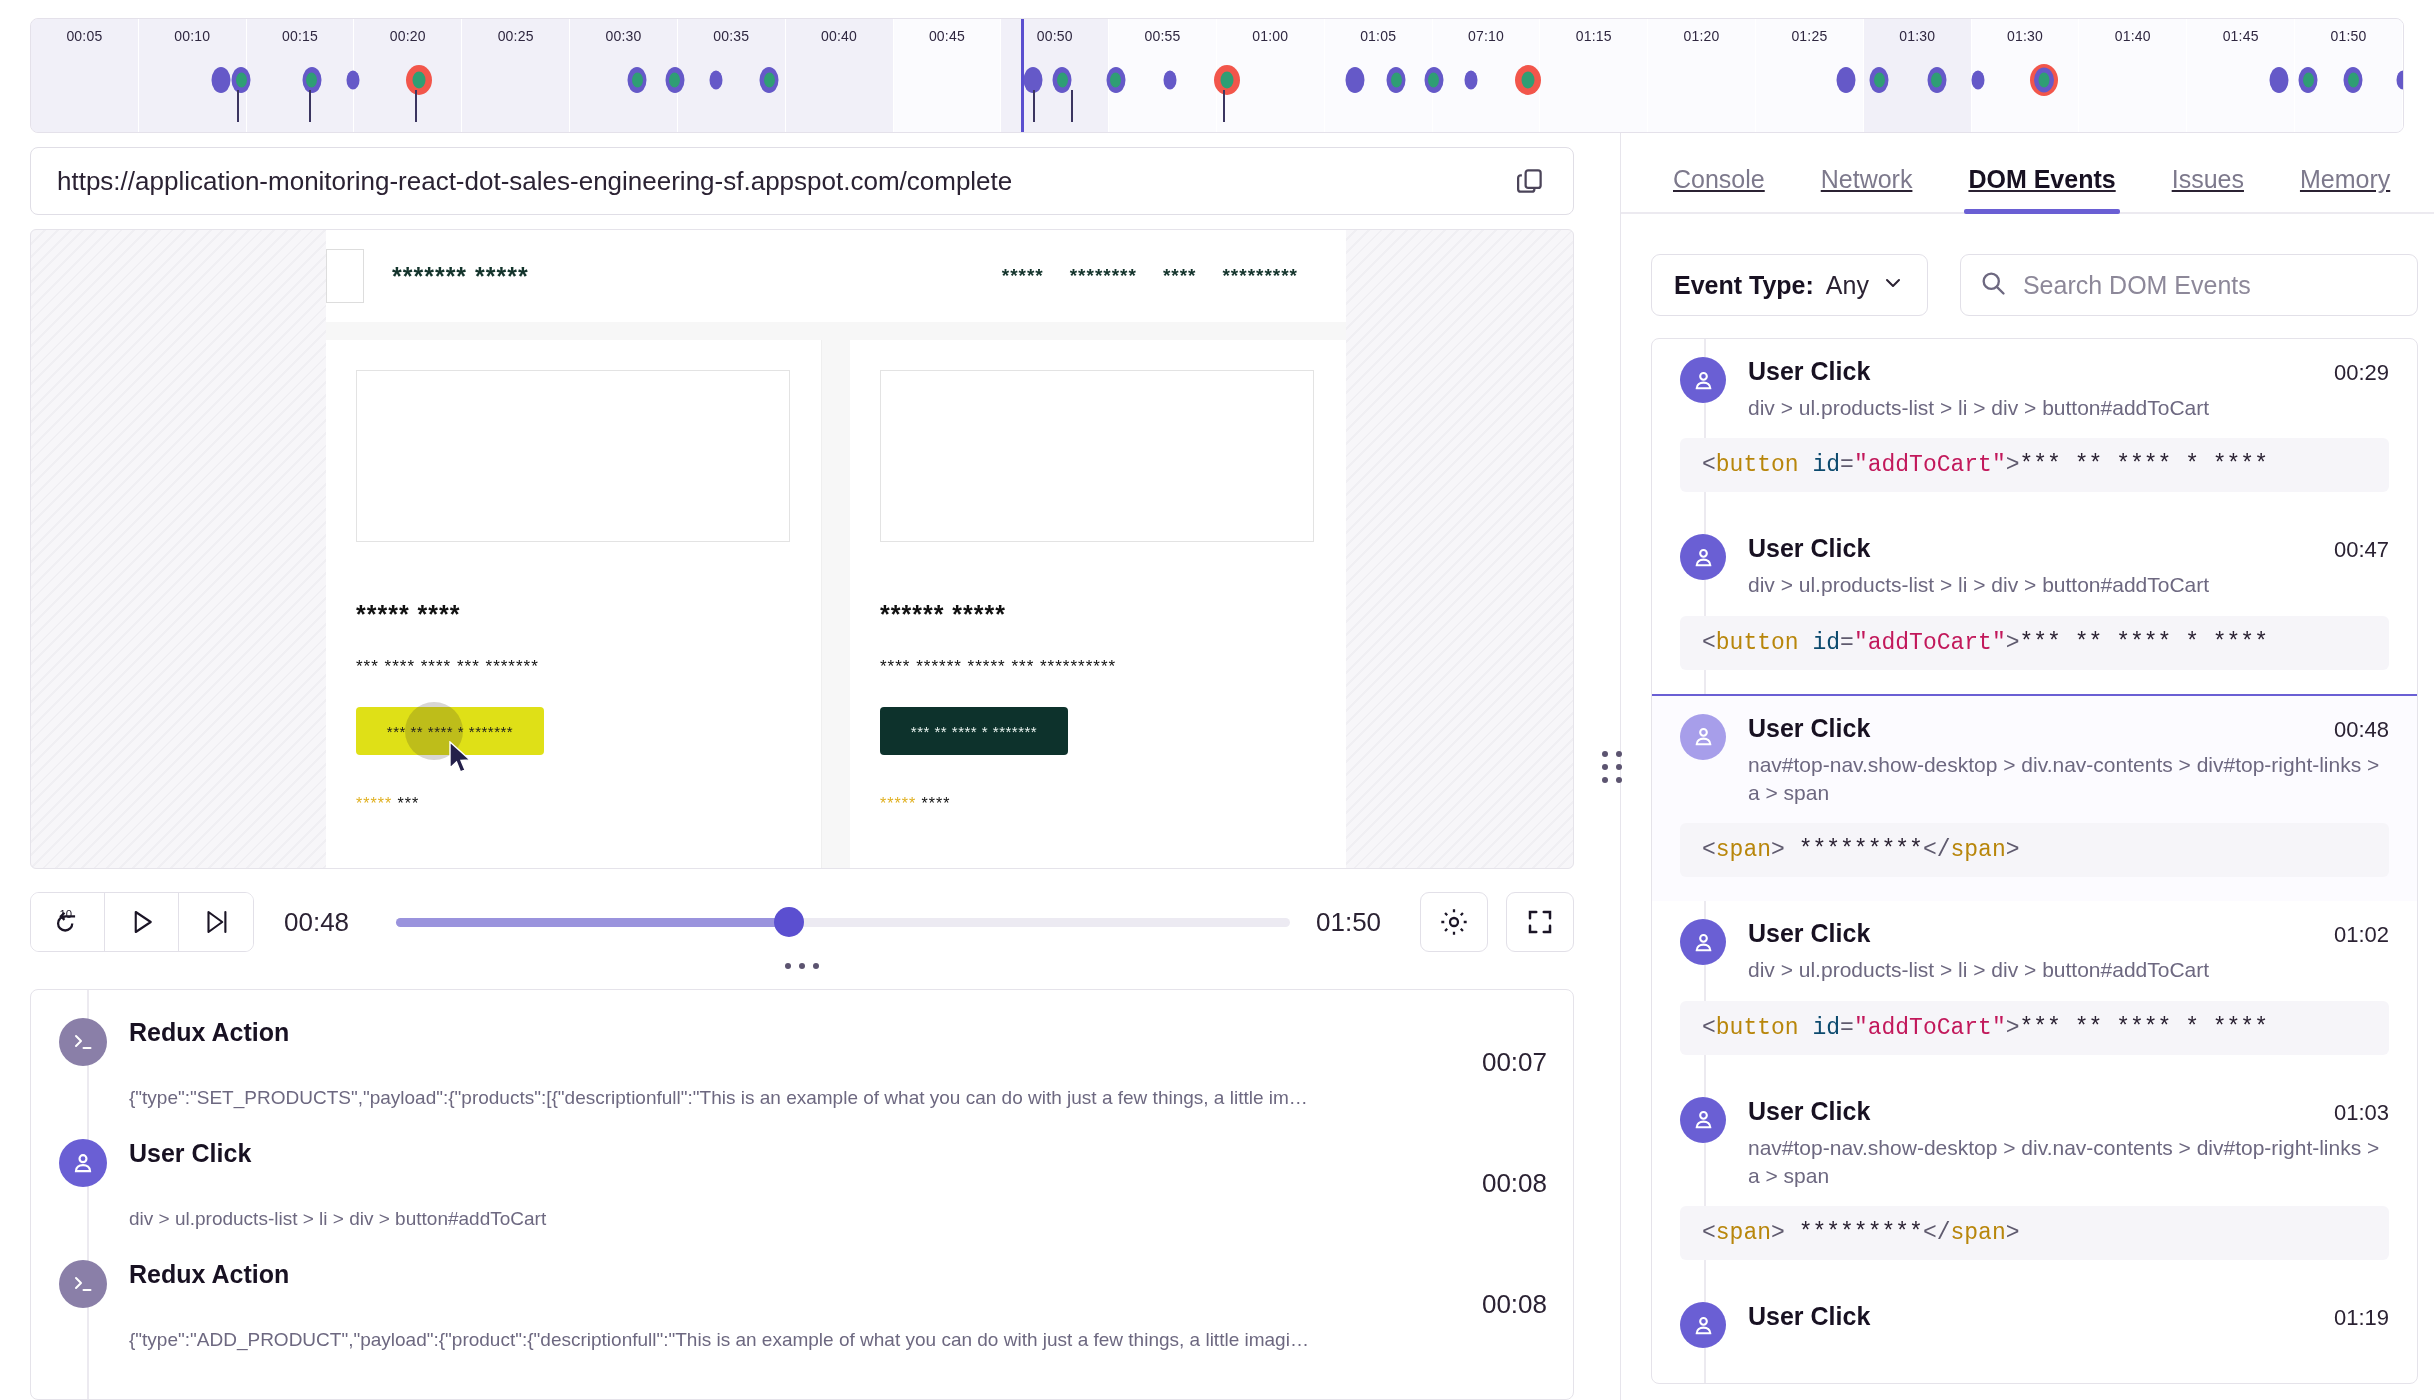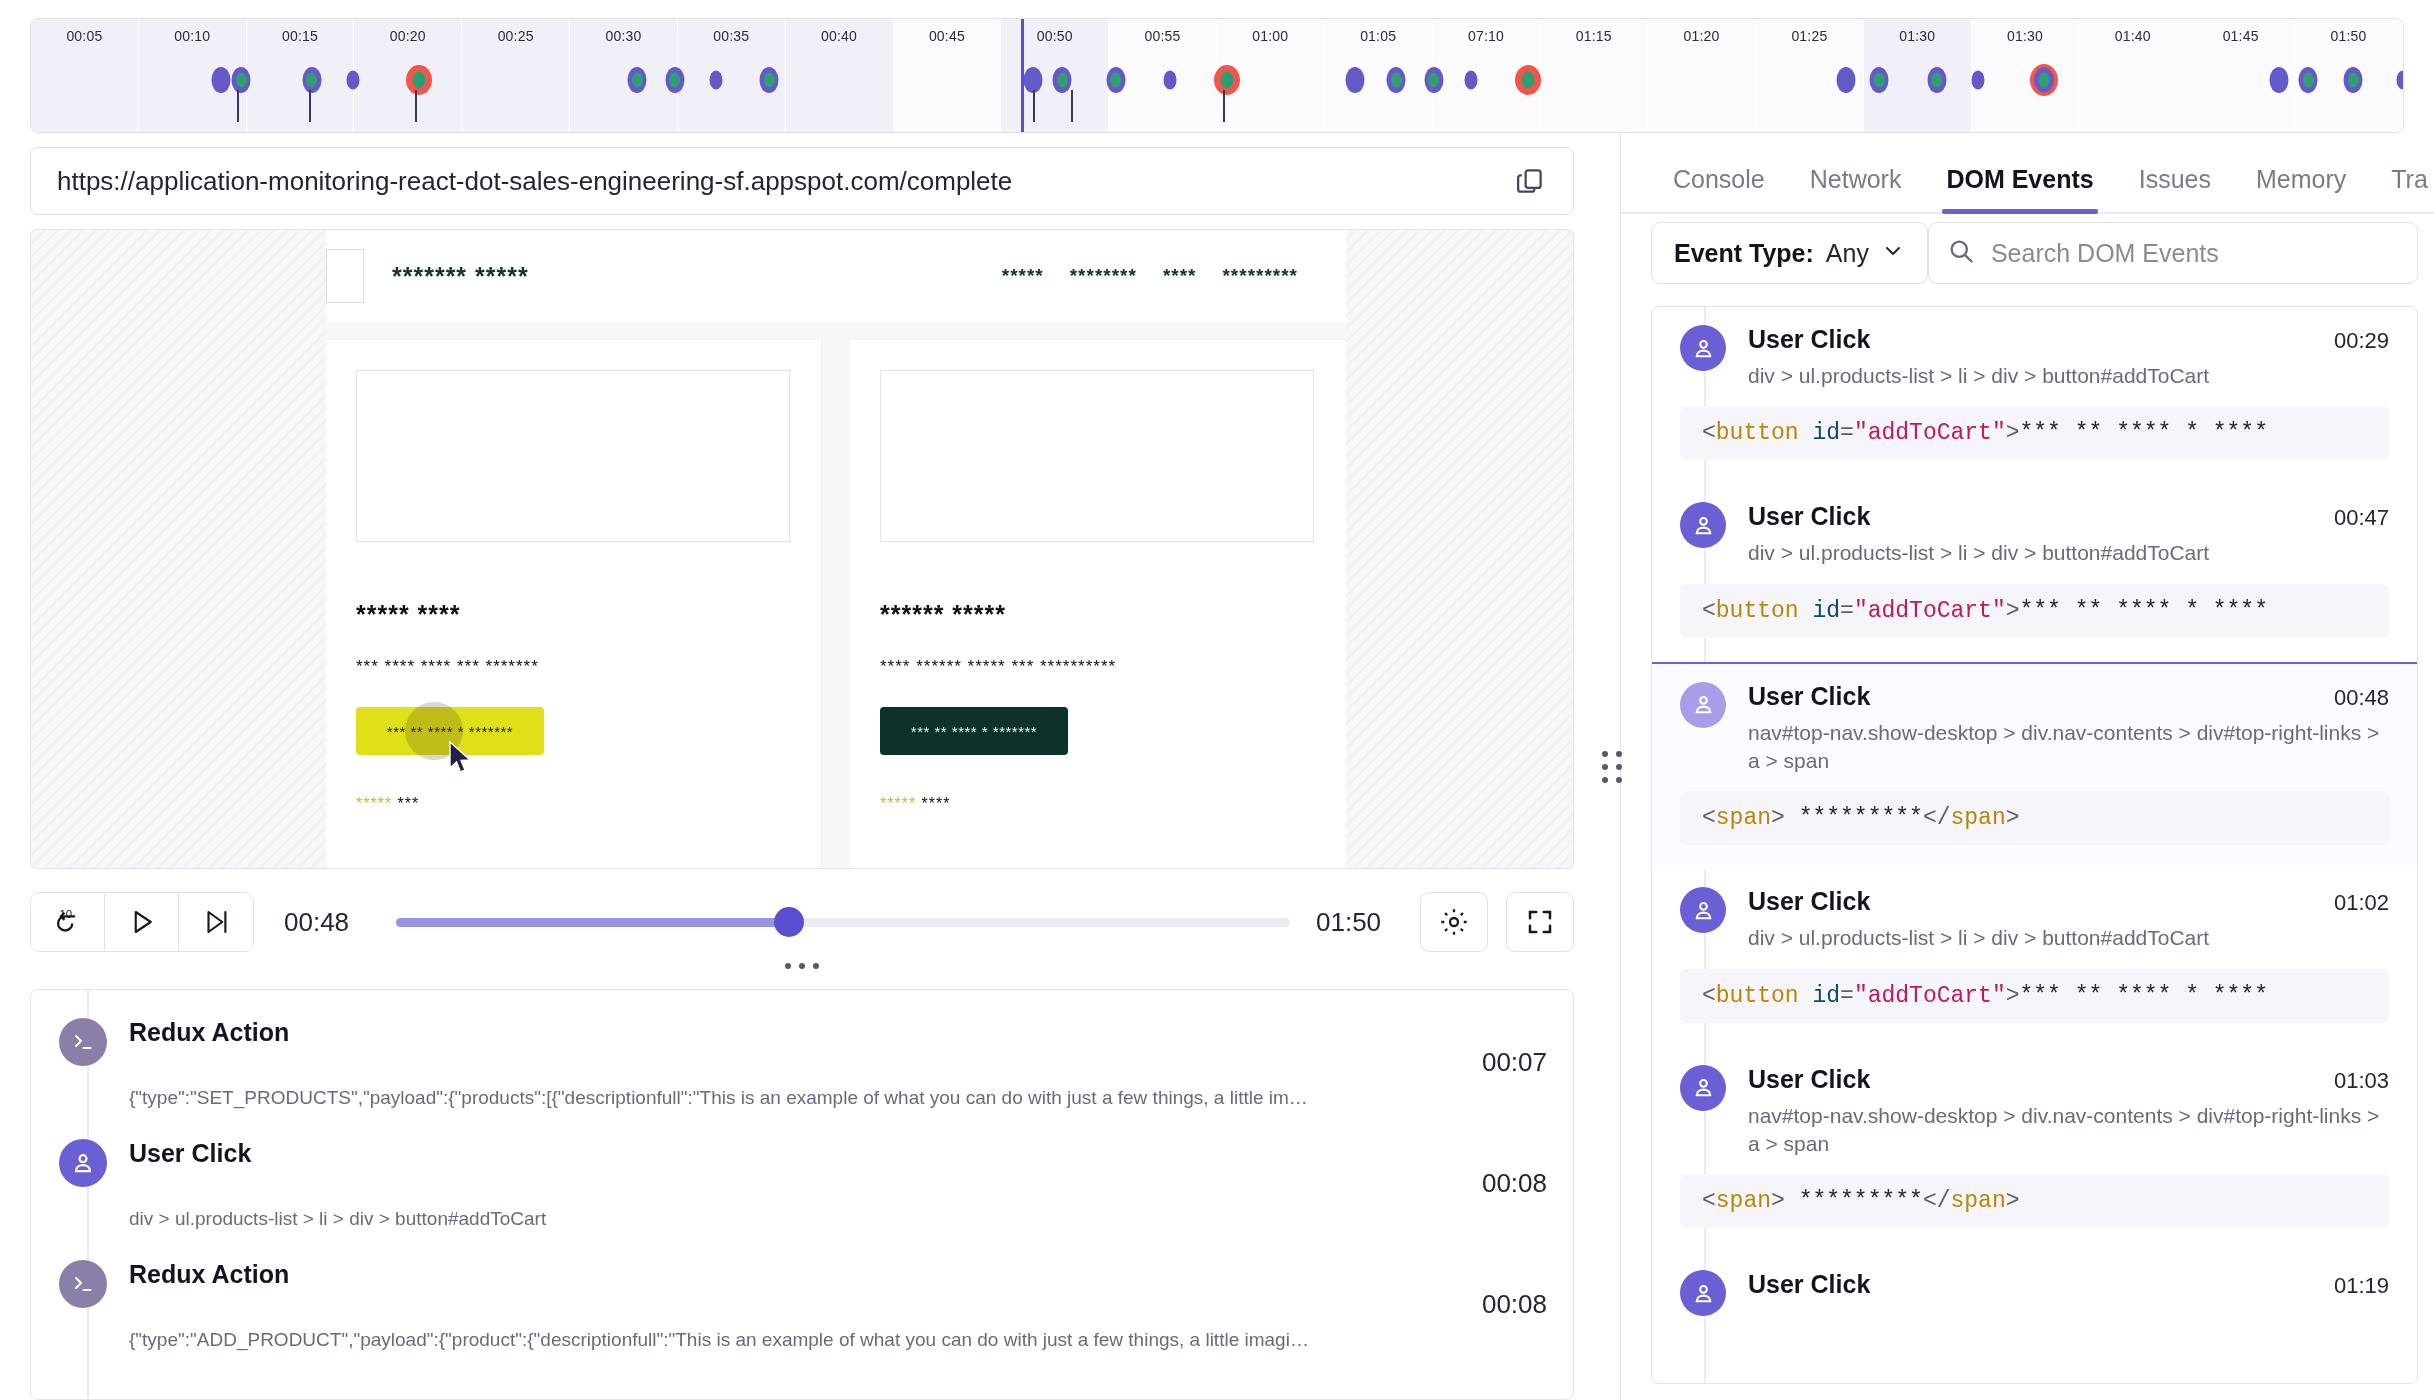--- a/index.html
+++ b/index.html
@@ -204,29 +204,29 @@
   .bc-txt { flex: 1; margin-left: 22px; min-width: 0; }
   .bc-row1 { display: flex; align-items: baseline; flex-direction: column; }
   .bc-title { font-size: 25px; font-weight: 700; color: #181122; }
   .bc-time { margin-left: auto; font-size: 26px; color: #2b2233; }
   .bc-sub {
     font-size: 19px; color: #6d6880; margin-top: 9px;
     white-space: nowrap; overflow: hidden; text-overflow: ellipsis;
   }
 
   
-  .dev-tabs { display: flex; gap: 1px; padding: 0 0 0 30px; border-bottom: 2px solid #eceaf0; margin-top: 14px; }
+  .dev-tabs { display: flex; gap: 12px; padding: 0 0 0 30px; border-bottom: 2px solid #eceaf0; margin-top: 14px; text-decoration: underline; }
   .dev-tab {
     font-size: 25px; color: #7d798c; padding: 18px 22px 18px 22px; position: relative; cursor: pointer; white-space: nowrap;
   }
   .dev-tab.active { color: #181122; font-weight: 700; }
   .dev-tab.active::after {
     content: ""; position: absolute; left: 18px; right: 18px; bottom: -2px; height: 5px; background: #6a5fd4; border-radius: 2px;
   }
-  .filters { display: flex; gap: 0; padding: 8px 16px 22px 30px; }
+  .filters { display: flex; gap: 32px; padding: 40px 16px 22px 30px; }
   .evt-select {
     height: 62px; border: 1px solid #e2e0e8; border-radius: 9px; background: #fff;
     display: flex; align-items: center; padding: 0 22px; gap: 12px; cursor: pointer; white-space: nowrap;
   }
   .evt-select .lab { font-size: 25px; font-weight: 700; color: #181122; }
   .evt-select .val { font-size: 25px; color: #2b2233; }
   .search-box {
     flex: 1; height: 62px; border: 1px solid #e2e0e8; border-radius: 9px; background: #fff;
     display: flex; align-items: center; padding: 0 18px; gap: 16px;
   }

